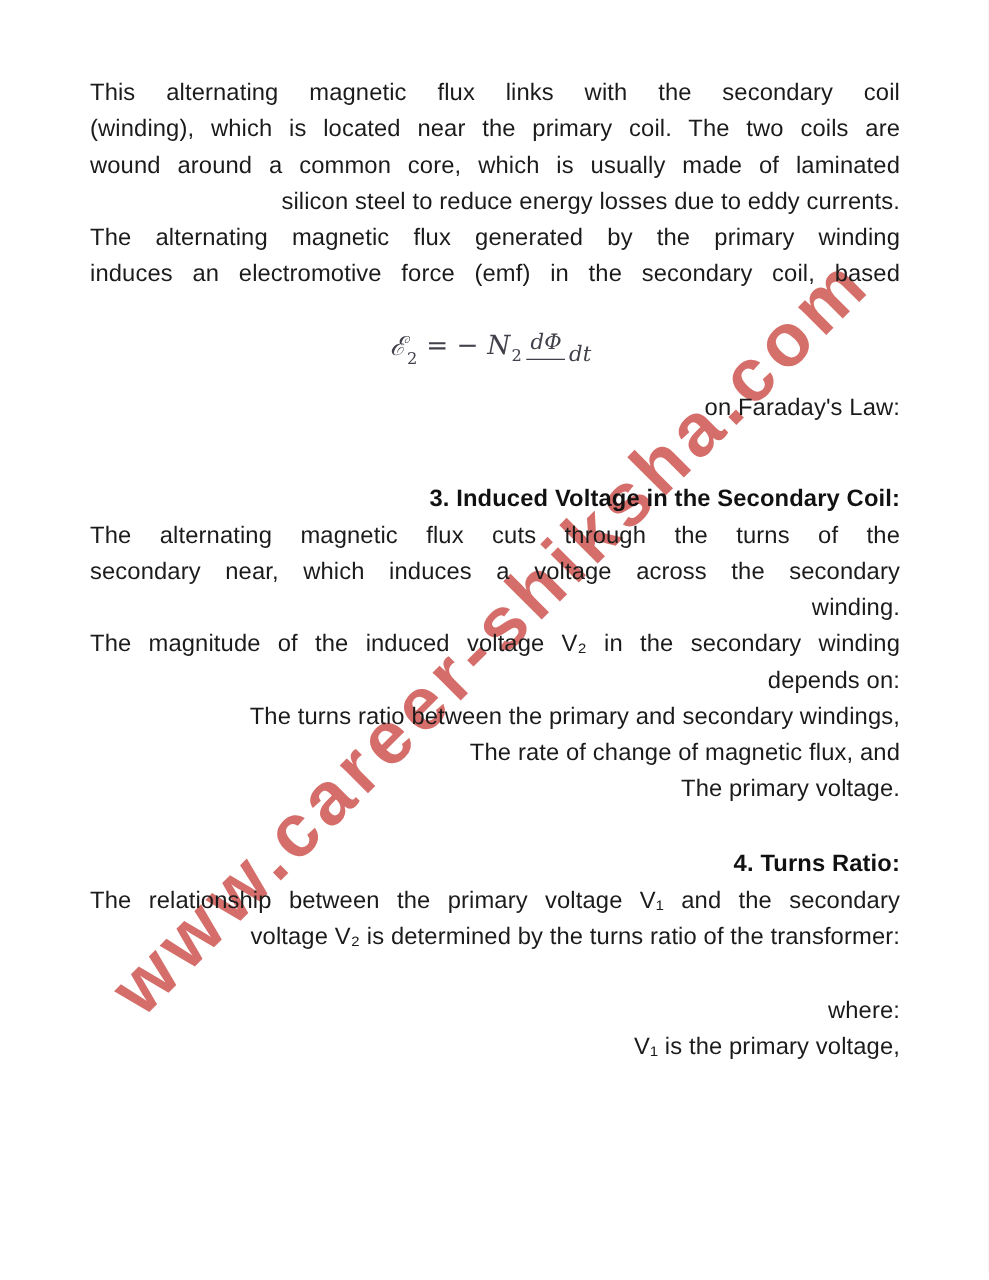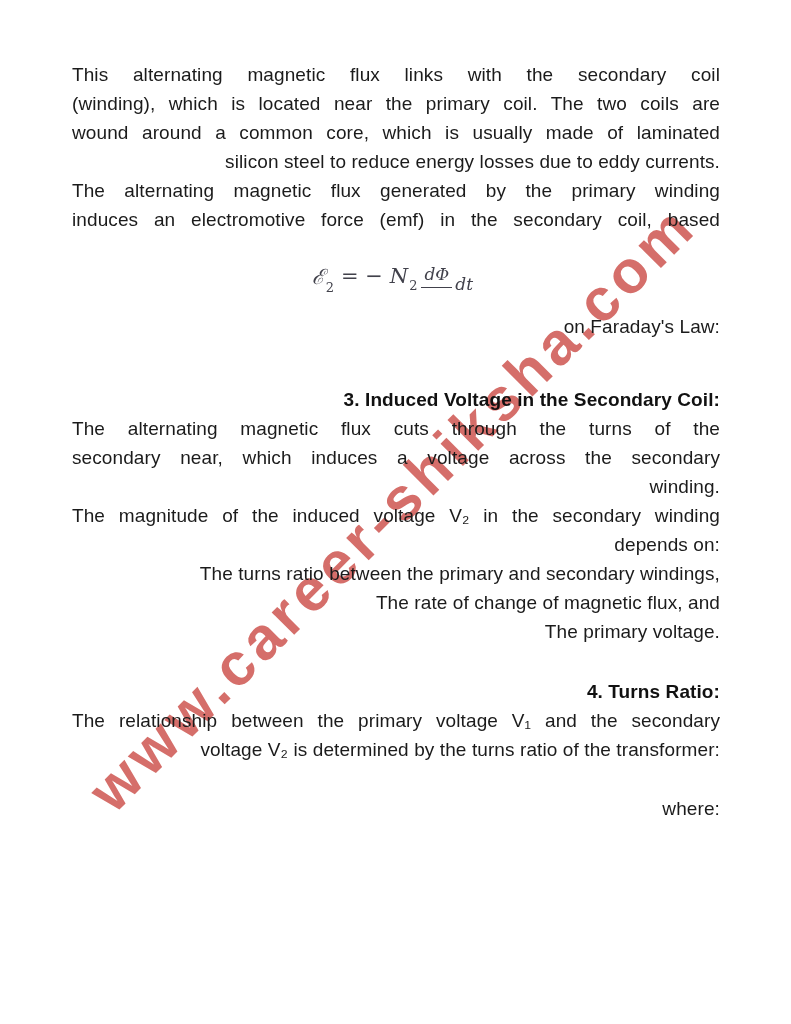--- a/index.html
+++ b/index.html
@@ -136,16 +136,17 @@
     </div>
 
     <div class="para">
         <div class="line j">The relationship between the primary voltage V₁ and the secondary</div>
         <div class="line">voltage V₂ is determined by the turns ratio of the transformer:</div>
       </div>
 
 
     <div class="para where">
         <div class="line">where:</div>
+        <div class="line">V₁ is the primary voltage,</div>
       </div>
 
   </div>
 </div>
 
 </body></html>

